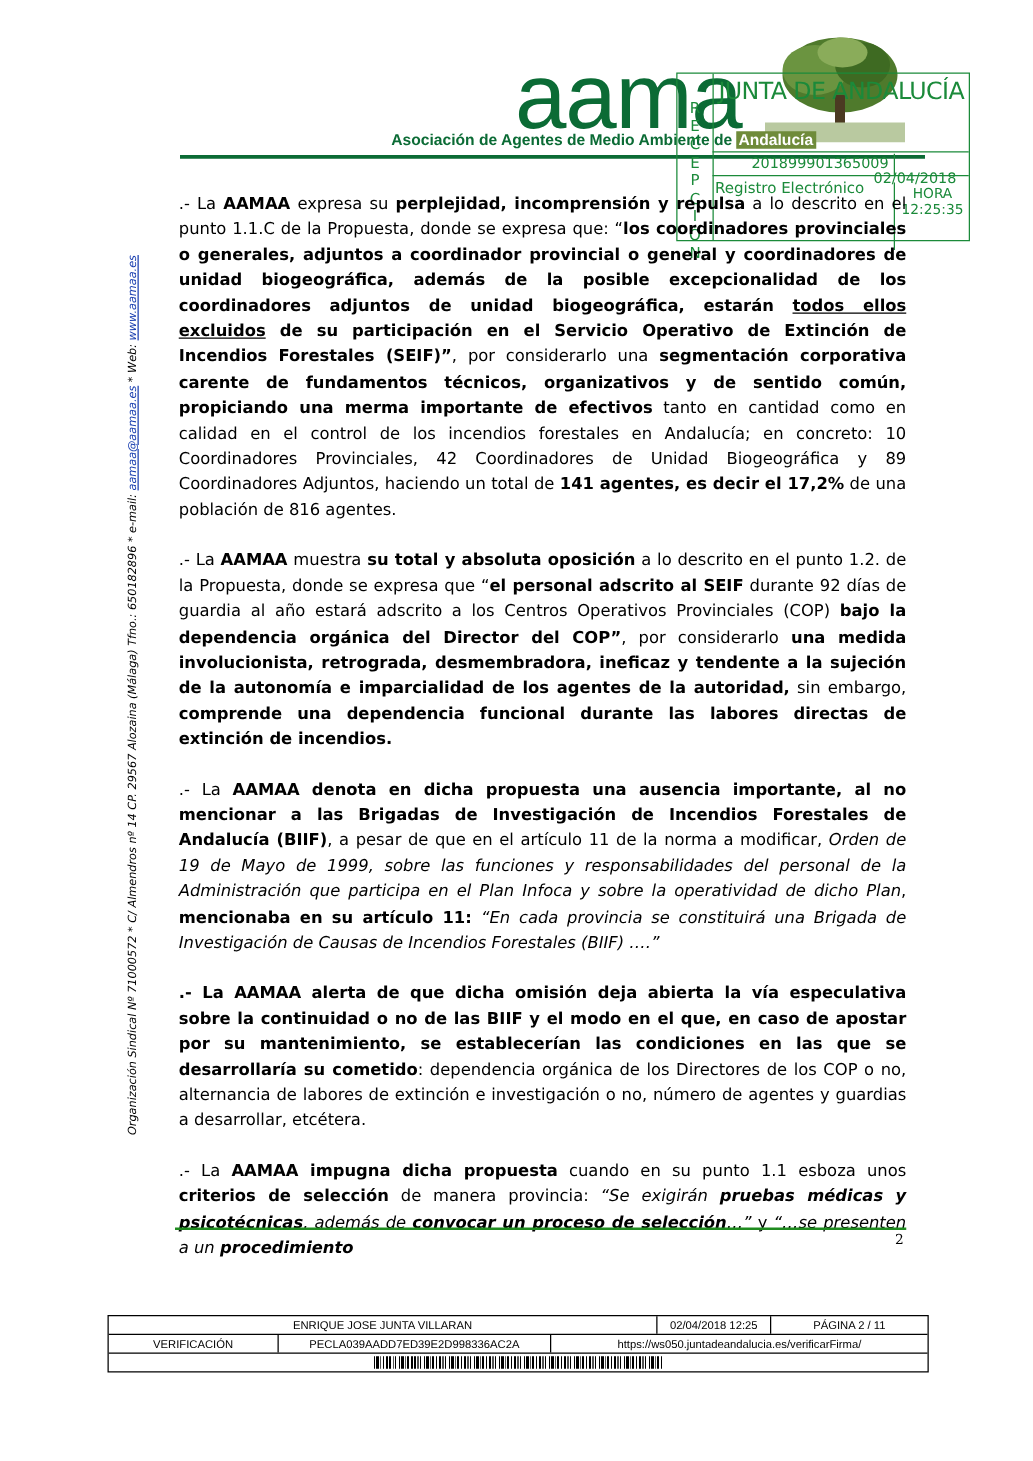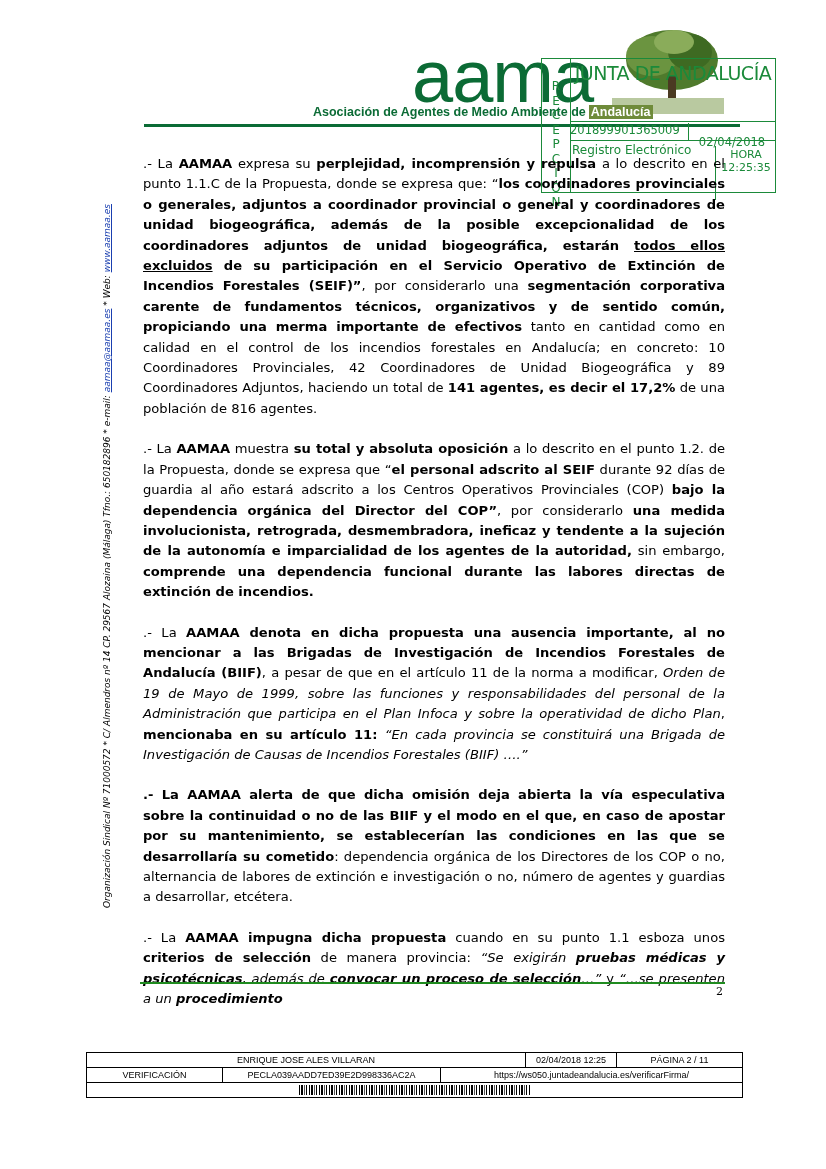--- a/index.html
+++ b/index.html
@@ -13,21 +13,21 @@
     .header-rule { position: absolute; left: 144px; top: 124px; width: 596px; height: 3px; background: #0b6b35; }
 
     
     .stamp { position: absolute; left: 541px; top: 58px; width: 233px; height: 133px; border: 1px solid #1b8a3a; color: #1b8a3a; font-family: "DejaVu Sans", sans-serif; }
     .stamp .vcol { position: absolute; left: 0; top: 0; width: 28px; height: 133px; border-right: 1px solid #1b8a3a; }
     .stamp .vcol span { display: block; text-align: center; font-size: 12px; line-height: 14.5px; }
     .stamp .vcol .vl { padding-top: 20px; }
     .stamp .junta { position: absolute; left: 30px; top: 4px; width: 202px; text-align: center; font-size: 19px; line-height: 20px; letter-spacing: -0.5px; }
     .stamp .cons { position: absolute; left: 30px; top: 24px; width: 202px; text-align: center; font-size: 11.5px; line-height: 13px; }
     .stamp .row2 { position: absolute; left: 28px; top: 62px; width: 205px; height: 18px; border-top: 1px solid #1b8a3a; border-bottom: 1px solid #1b8a3a; font-size: 11.5px; }
-    .stamp .row2 .num { position: absolute; left: 0; top: 1px; width: 118px; text-align: left; border-right: 1px solid #1b8a3a; height: 17px; }
+    .stamp .row2 .num { position: absolute; left: 0; top: 1px; width: 118px; text-align: center; border-right: 1px solid #1b8a3a; height: 17px; padding-left: 27px; }
     .stamp .row2 .date { position: absolute; left: 119px; top: 13px; width: 86px; text-align: center; }
     .stamp .reg { position: absolute; left: 30px; top: 84px; font-size: 12px; }
     .stamp .hora-col { position: absolute; left: 173px; top: 87px; width: 60px; height: 52px; border-left: 1px solid #1b8a3a; text-align: center; font-size: 11px; line-height: 13px; padding-top: 2px; }
 
     
     .side { position: absolute; left: 102px; top: 908px; width: 710px; transform: rotate(-90deg); transform-origin: 0 0; font-size: 9px; white-space: nowrap; color: #000; font-style: italic; }
     .side .mail { color: #1a3fb0; text-decoration: underline; }
 
     
     .body { position: absolute; left: 143px; top: 154px; width: 582px; font-family: "DejaVu Sans", sans-serif; font-size: 13.1px; line-height: 20.4px; text-align: justify; }
@@ -98,21 +98,21 @@
 
   <p><b>.- La AAMAA alerta de que dicha omisión deja abierta la vía especulativa sobre la continuidad o no de las BIIF y el modo en el que, en caso de apostar por su mantenimiento, se establecerían las condiciones en las que se desarrollaría su cometido</b><span>: dependencia orgánica de los Directores de los COP o no, alternancia de labores de extinción e investigación o no, número de agentes y guardias a desarrollar, etcétera.</span></p>
 
   <p><span>.- La </span><b>AAMAA impugna dicha propuesta</b><span> cuando en su punto 1.1 esboza unos </span><b>criterios de selección</b><span> de manera provincia: </span><i> “Se exigirán </i><b><i>pruebas médicas y psicotécnicas</i></b><i>, además de </i><b><i>convocar un proceso de selección</i></b><i>…”</i><span> y </span><i>“…se presenten a un </i><b><i>procedimiento</i></b></p>
 </div>
 <div class="body-rule"></div>
 <div class="pagenum">2</div>
 
 <div class="footer">
   <div class="frow">
-    <div class="fcell" style="width:438px">ENRIQUE JOSE ALES VILLARAN</div>
+    <div class="fcell" style="width:438px">ENRIQUE JOSE JUNTA VILLARAN</div>
     <div class="fcell" style="width:90px">02/04/2018 12:25</div>
     <div class="fcell" style="flex:1">PÁGINA  2 / 11</div>
   </div>
   <div class="frow">
     <div class="fcell" style="width:135px">VERIFICACIÓN</div>
     <div class="fcell" style="width:217px">PECLA039AADD7ED39E2D998336AC2A</div>
     <div class="fcell" style="flex:1">https://ws050.juntadeandalucia.es/verificarFirma/</div>
   </div>
   <div class="frow">
     <div style="flex:1">

